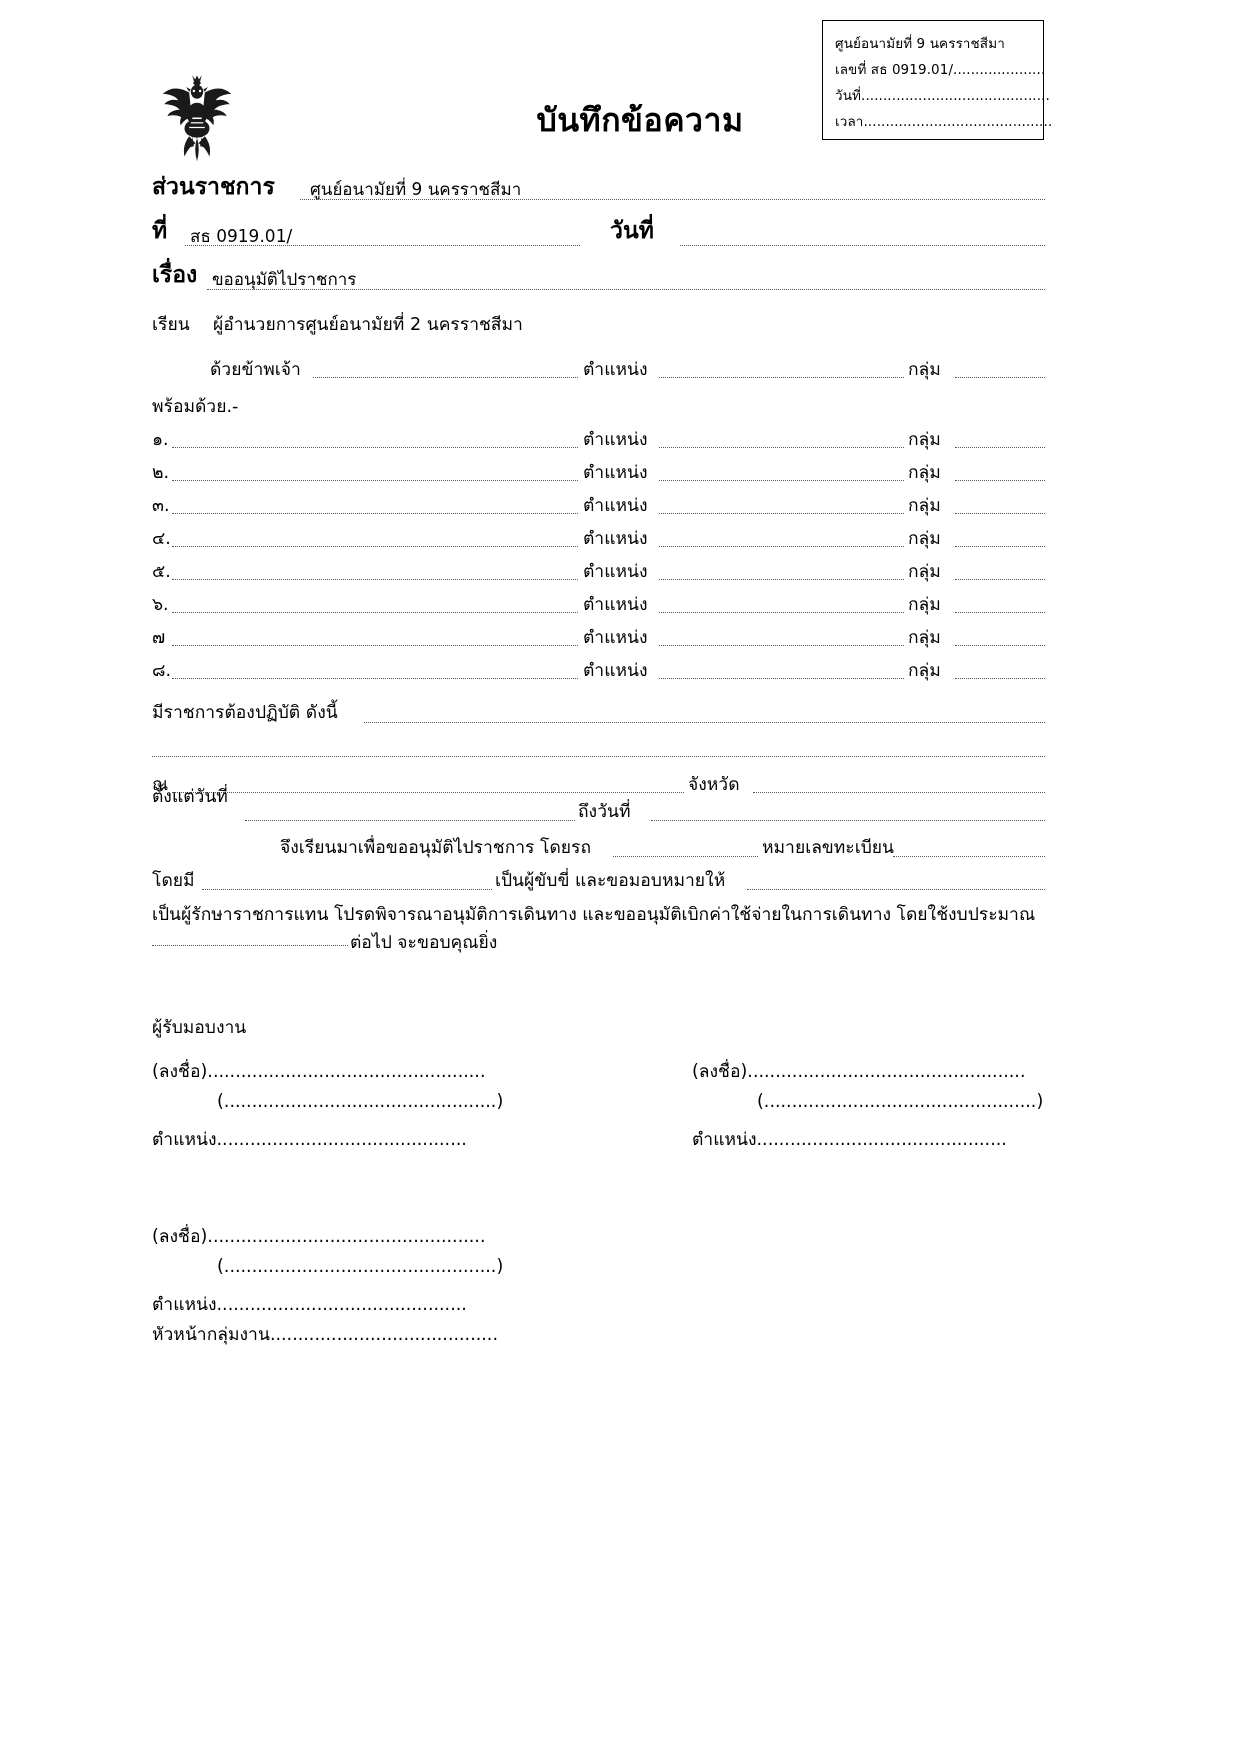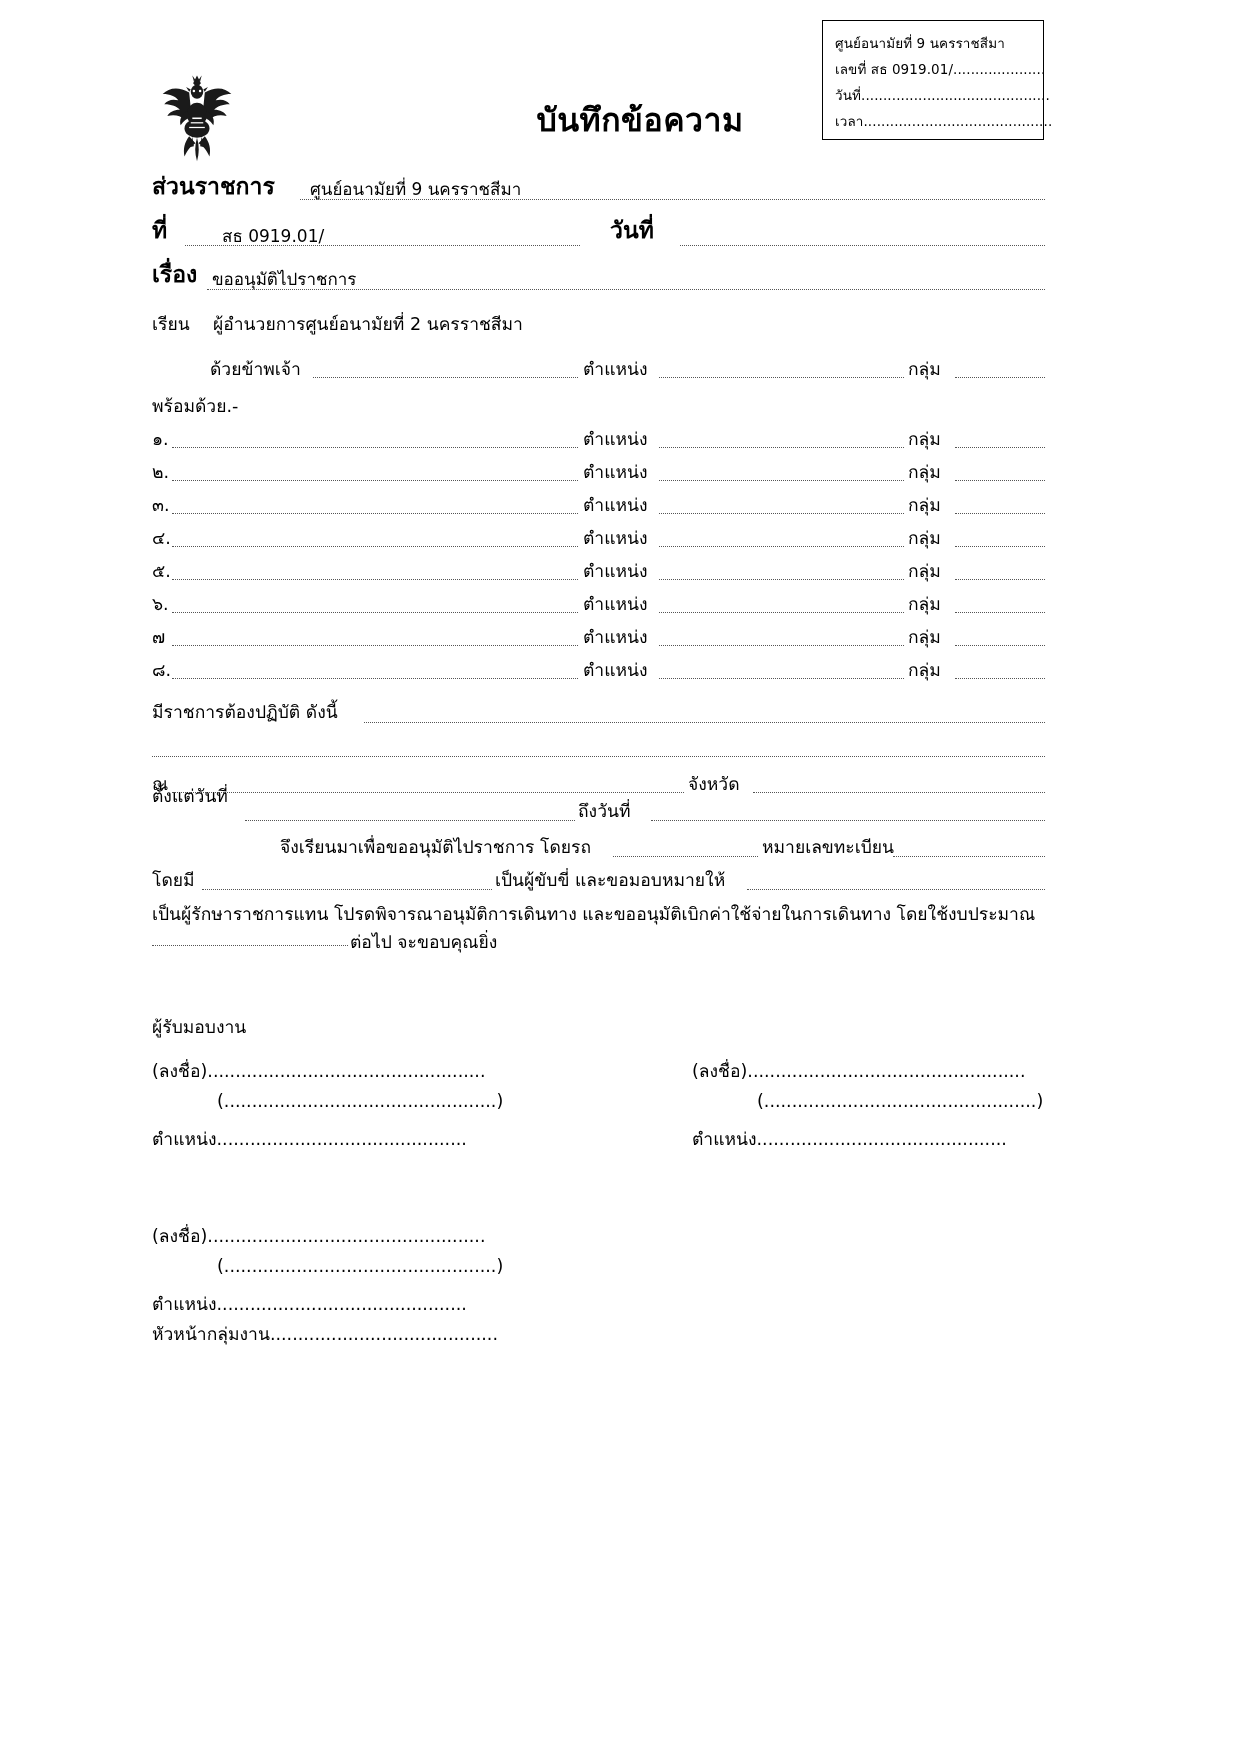--- a/index.html
+++ b/index.html
@@ -127,21 +127,21 @@
     </svg>
   </div>
 
   <div class="doc-title">บันทึกข้อความ</div>
 
   <div class="t lbl-bold" style="left:152px; top:168px;">ส่วนราชการ</div>
   <div class="t sm" style="left:310px; top:175px;">ศูนย์อนามัยที่ 9 นครราชสีมา</div>
   <div class="dots" style="left:300px; top:199px; width:745px;"></div>
 
   <div class="t lbl-bold" style="left:152px; top:212px;">ที่</div>
-  <div class="t sm" style="left:190px; top:222px;margin-left:32px;">สธ 0919.01/</div>
+  <div class="t sm" style="left:190px; top:222px;">สธ 0919.01/</div>
   <div class="dots" style="left:185px; top:245px; width:395px;"></div>
 
   <div class="t lbl-bold" style="left:610px; top:212px;">วันที่</div>
   <div class="t sm" style="left:690px; top:222px;"></div>
   <div class="dots" style="left:680px; top:245px; width:365px;"></div>
 
   <div class="t lbl-bold" style="left:152px; top:256px;font-family:Liberation Mono, monospace;">เรื่อง</div>
   <div class="t sm" style="left:212px; top:265px;">ขออนุมัติไปราชการ</div>
   <div class="dots" style="left:207px; top:289px; width:838px;"></div>
 

